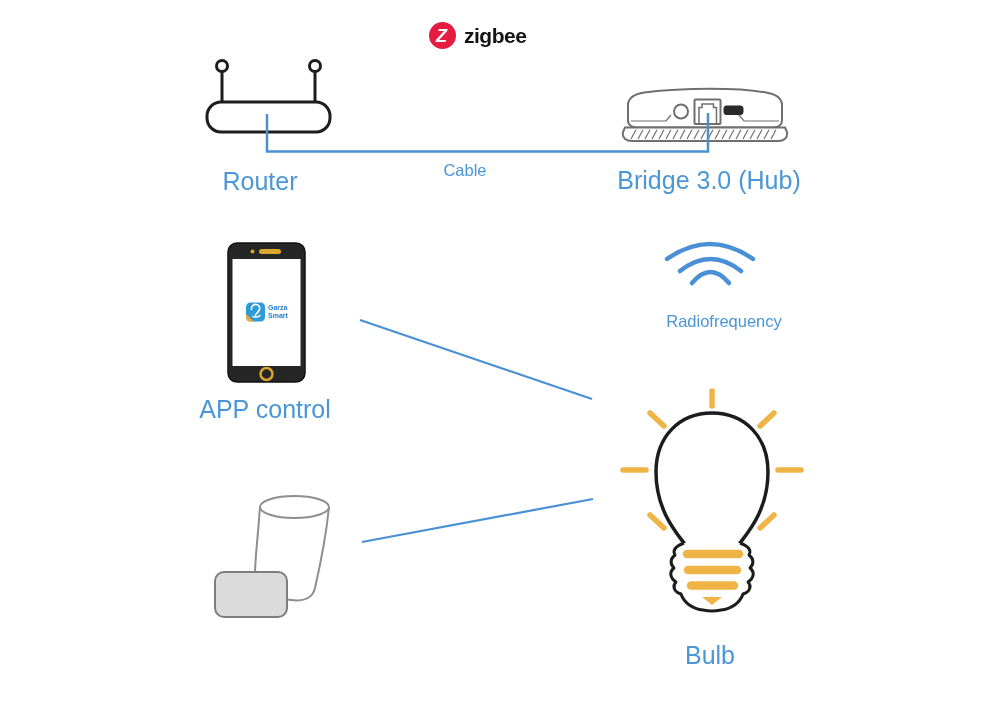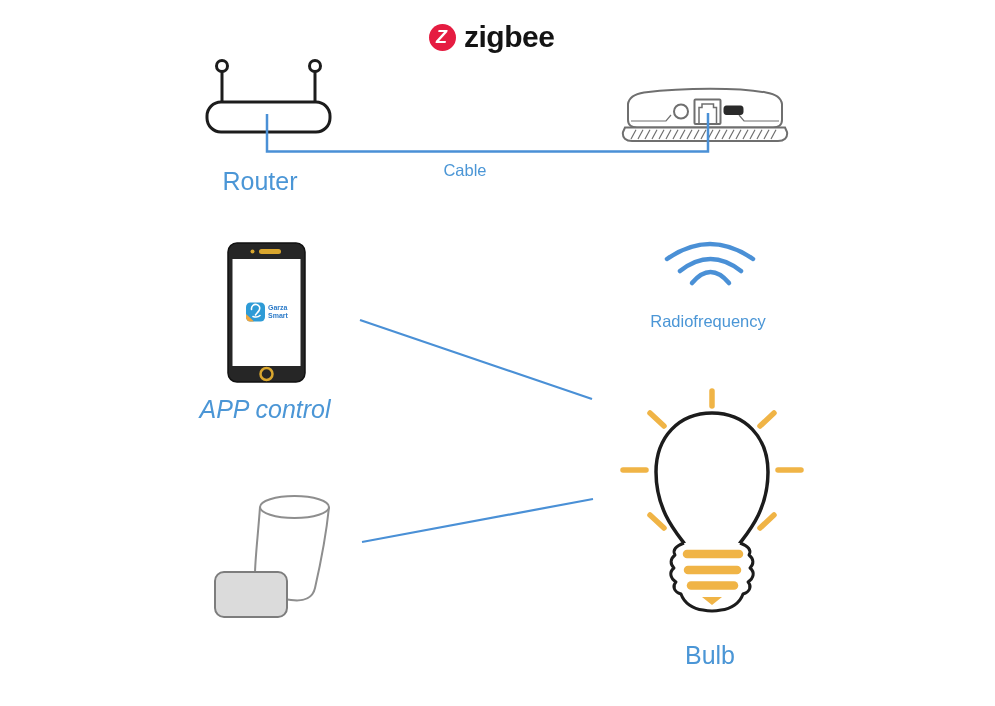--- a/index.html
+++ b/index.html
@@ -2,21 +2,21 @@
 <html><head>
 <meta charset="utf-8">
 <style>
   html,body{margin:0;padding:0;background:#fff;}
   body{font-family:"Liberation Sans", sans-serif;}
   .canvas{position:relative;width:995px;height:706px;background:#ffffff;overflow:hidden;}
   .layer{position:absolute;left:0;top:0;width:995px;height:706px;}
   .logo-wrap{position:absolute;left:429px;top:22px;display:flex;align-items:center;gap:8px;}
   .logo-badge{width:27px;height:27px;border-radius:50%;background:#E51C41;display:flex;align-items:center;justify-content:center;}
   .logo-badge span{color:#ffffff;font-weight:bold;font-style:italic;font-size:18px;line-height:1;transform:translateX(-1px);}
-  .wordmark{color:#141414;font-size:30px;font-weight:bold;letter-spacing:-0.5px;line-height:1;}
+  .wordmark{color:#141414;font-size:21px;font-weight:bold;letter-spacing:-0.5px;line-height:1;}
   .lbl{position:absolute;transform:translateX(-50%);white-space:nowrap;color:#4B96D6;}
   .lbl-big{font-size:25px;}
   .lbl-small{font-size:16.5px;}
   svg{display:block;}
 </style>
 </head>
 <body>
 
 <div class="canvas">
 
@@ -97,17 +97,18 @@
 
   <div class="logo-wrap">
     <div class="logo-badge">
       <span>Z</span>
     </div>
     <div class="wordmark">zigbee</div>
   </div>
 
   <div class="lbl lbl-big" style="left:260px;top:167px;">Router</div>
   <div class="lbl lbl-small" style="left:465px;top:161px;">Cable</div>
-  <div class="lbl lbl-small" style="left:708px;top:312px;text-align:right;">Radiofrequency</div>
-  <div class="lbl lbl-big" style="left:265px;top:395px;font-style:italic;">APP control</div>
+  <div class="lbl lbl-big" style="left:709px;top:166px;">Bridge 3.0 (Hub)</div>
+  <div class="lbl lbl-small" style="left:724px;top:312px;text-align:right;">Radiofrequency</div>
+  <div class="lbl lbl-big" style="left:265px;top:395px;">APP control</div>
   <div class="lbl lbl-big" style="left:710px;top:641px;">Bulb</div>
 
 </div>
 
 </body></html>

